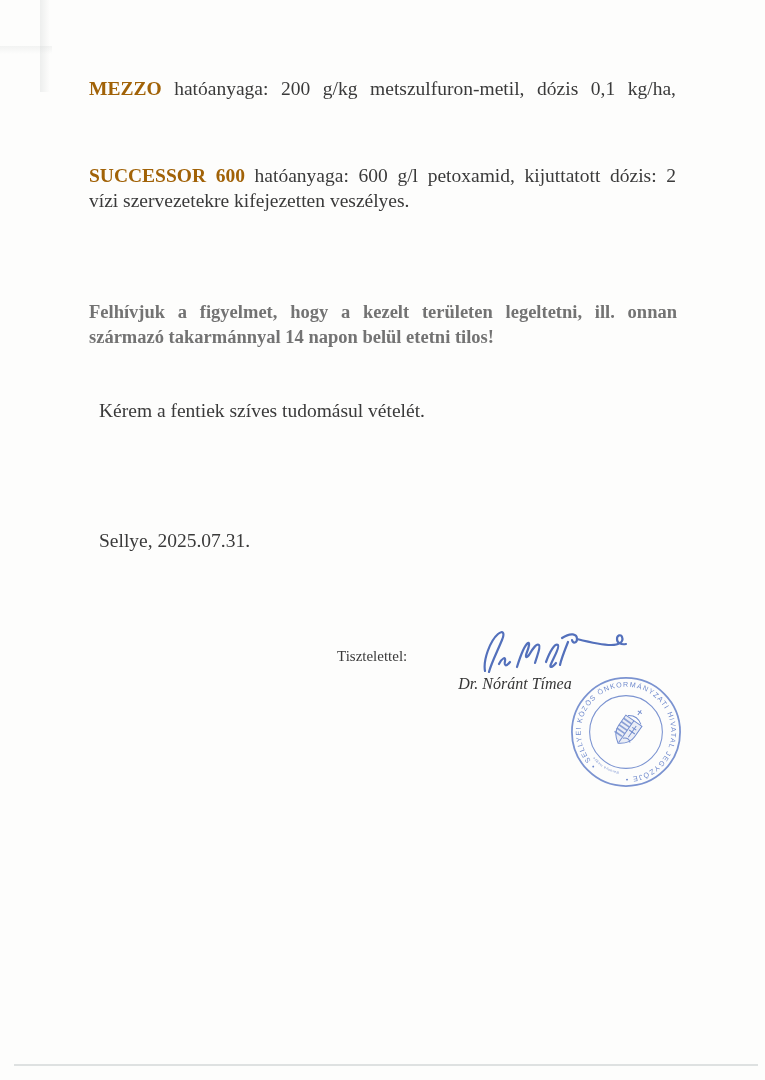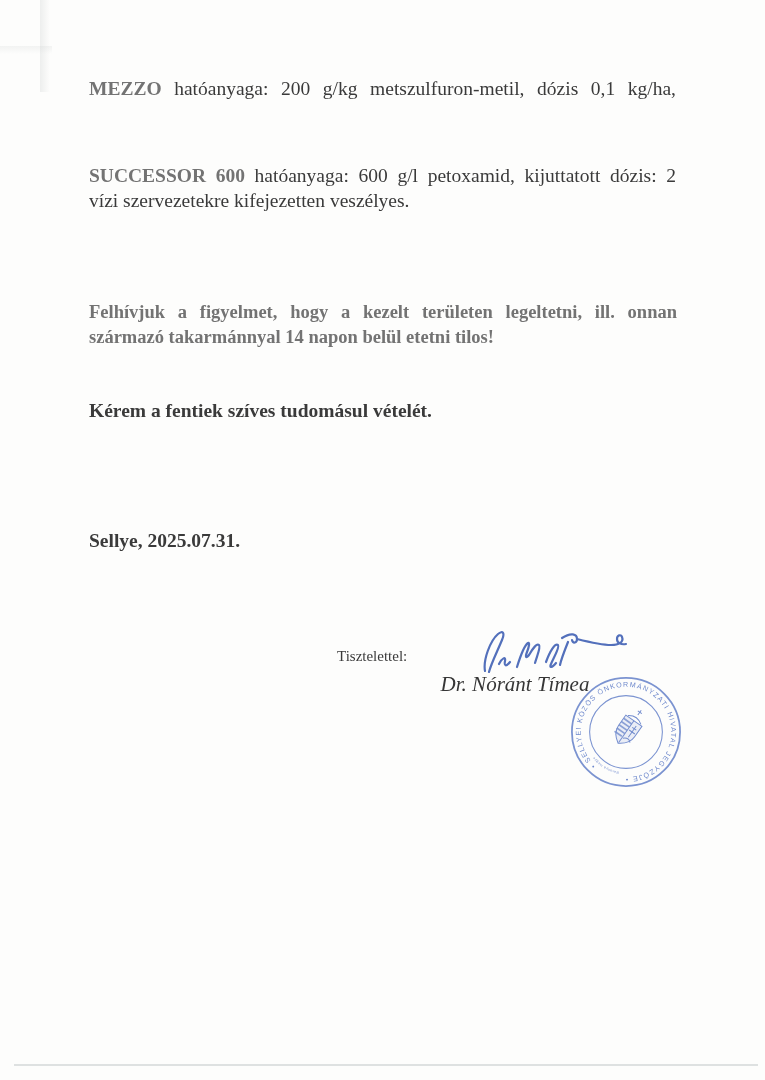--- a/index.html
+++ b/index.html
@@ -20,26 +20,26 @@
     position:absolute;left:0;top:46px;width:52px;height:8px;
     background:linear-gradient(to bottom, rgba(190,195,195,0.18), rgba(190,195,195,0));
   }
   .bottom-edge{
     position:absolute;left:14px;top:1064px;width:744px;height:2px;
     background:#d8dcdc;opacity:0.85;
   }
   .para{position:absolute;left:89px;width:587px;font-size:19.5px;line-height:25px;}
   .jl{text-align:justify;text-align-last:justify;}
   .jl-last{text-align:left;}
-  .lead-b{font-weight:bold;color:#737373;}
+  .lead-b{font-weight:bold;color:#a16207;}
   .warning{position:absolute;left:89px;width:588px;font-size:18.5px;line-height:24.5px;font-weight:bold;color:#737373;}
-  .single-line{position:absolute;left:89px;font-size:19.5px;font-weight:bold;}
+  .single-line{position:absolute;left:99px;font-size:19.5px;}
   .salutation{position:absolute;left:337px;top:648px;font-size:15px;}
   .signer-block{position:absolute;left:404px;top:671px;width:222px;text-align:center;
-    font-style:italic;font-size:21px;line-height:26px;color:#363636;}
+    font-style:italic;font-size:16px;line-height:26px;color:#363636;}
   .sig-svg{position:absolute;left:472px;top:622px;width:160px;height:62px;}
   .stamp-svg{position:absolute;left:567px;top:673px;width:118px;height:118px;}
 </style>
 </head>
 <body>
 
 <div class="page">
 
   <div class="corner-shade"></div>
   <div class="corner-shade-h"></div>

